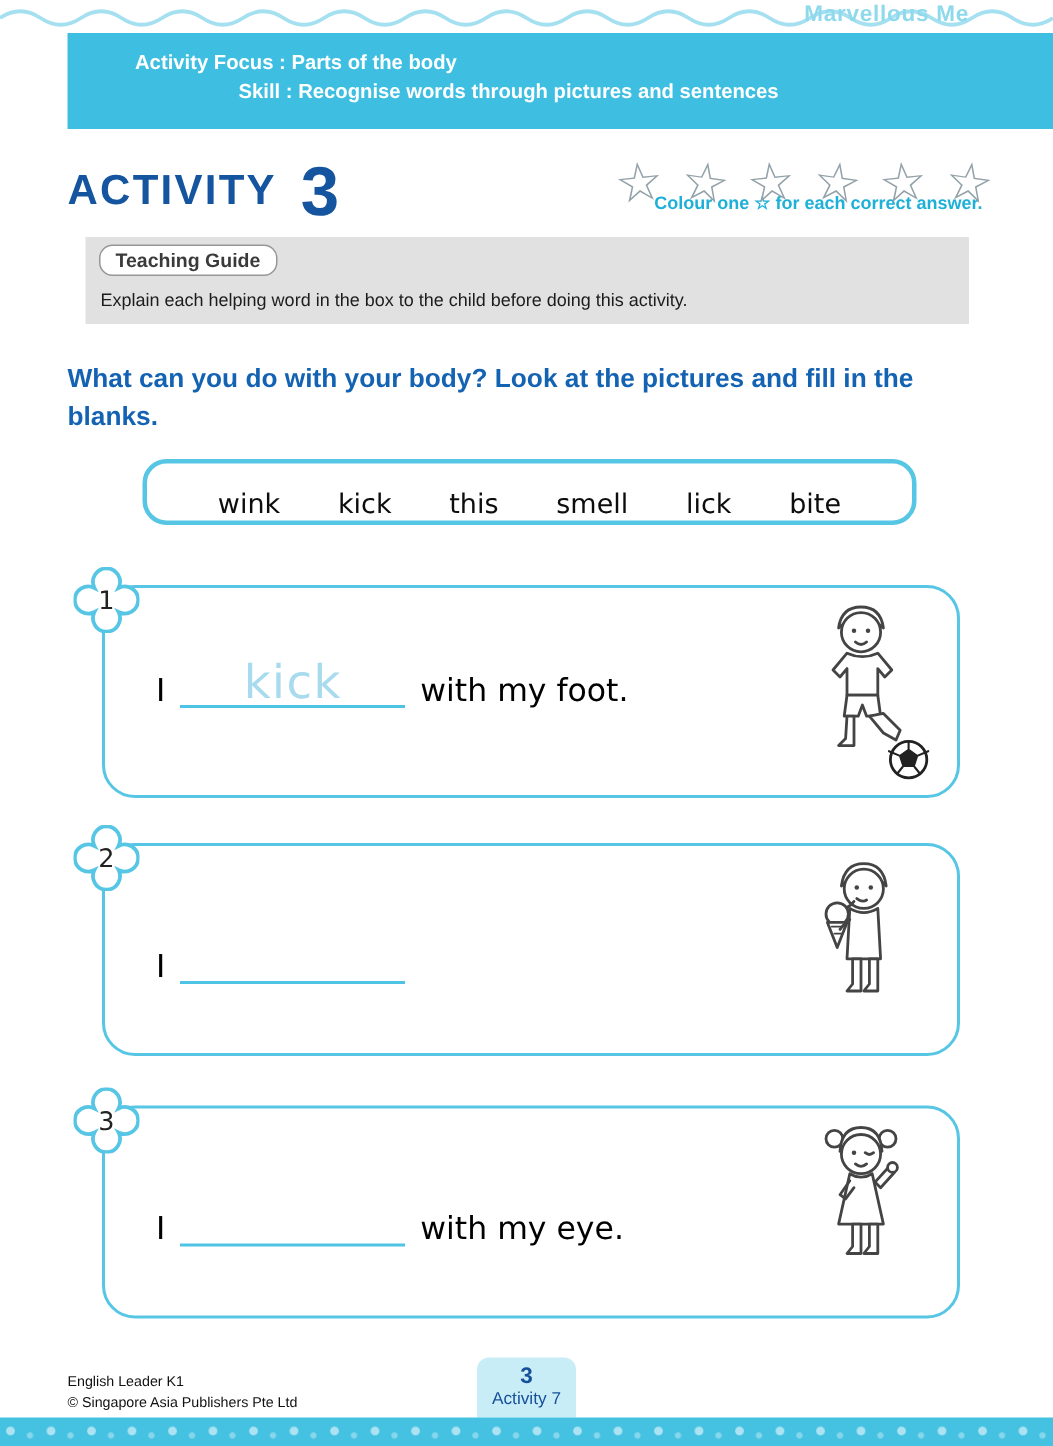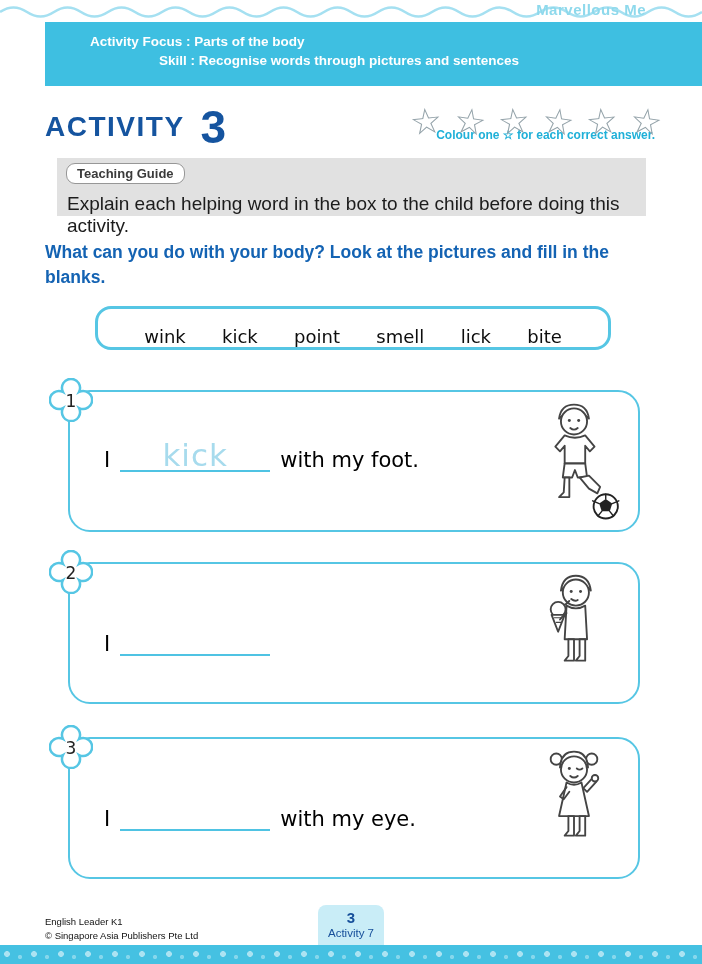--- a/index.html
+++ b/index.html
@@ -37,21 +37,21 @@
 
   
   .teaching-box {
     position:absolute; top:158px; left:45px; width:589px; height:58px;
     background:#e1e1e1; border-radius:0;margin-left:12px;
   }
   .tg-pill {
     position:absolute; top:5px; left:9px; background:#fff; border:1.5px solid #979797;
     border-radius:9px; padding:2px 10px; font-size:13px; font-weight:bold; color:#3a3a3a;
   }
-  .tg-text { position:absolute; left:10px; top:35px; font-size:19px; color:#1c1c1c; }
+  .tg-text { position:absolute; left:10px; top:35px; font-size:12px; color:#1c1c1c; }
 
   
   .question {
     position:absolute; top:240px; left:45px; width:614px;
     font-size:17.5px; font-weight:bold; color:#1463b3; line-height:1.4;
   }
 
   
   .word-bank {
     position:absolute; top:306px; left:95px; width:516px; height:44px;
@@ -139,21 +139,21 @@
   <div class="teaching-box">
     <span class="tg-pill">Teaching Guide</span>
     <div class="tg-text">Explain each helping word in the box to the child before doing this activity.</div>
   </div>
 
   <div class="question">What can you do with your body? Look at the pictures and fill in the blanks.</div>
 
   <div class="word-bank">
     <span>wink</span>
     <span>kick</span>
-    <span>point</span>
+    <span>this</span>
     <span>smell</span>
     <span>lick</span>
     <span>bite</span>
   </div>
 
   <div class="item-box item-1">
     <div class="badge">
       <svg viewBox="0 0 44 44">
         <path d="M14 14 A9 9 0 1 1 30 14 A9 9 0 1 1 30 30 A9 9 0 1 1 14 30 A9 9 0 1 1 14 14 Z" fill="#fff" stroke="#56c6e4" stroke-width="2.5"></path>
       </svg>

